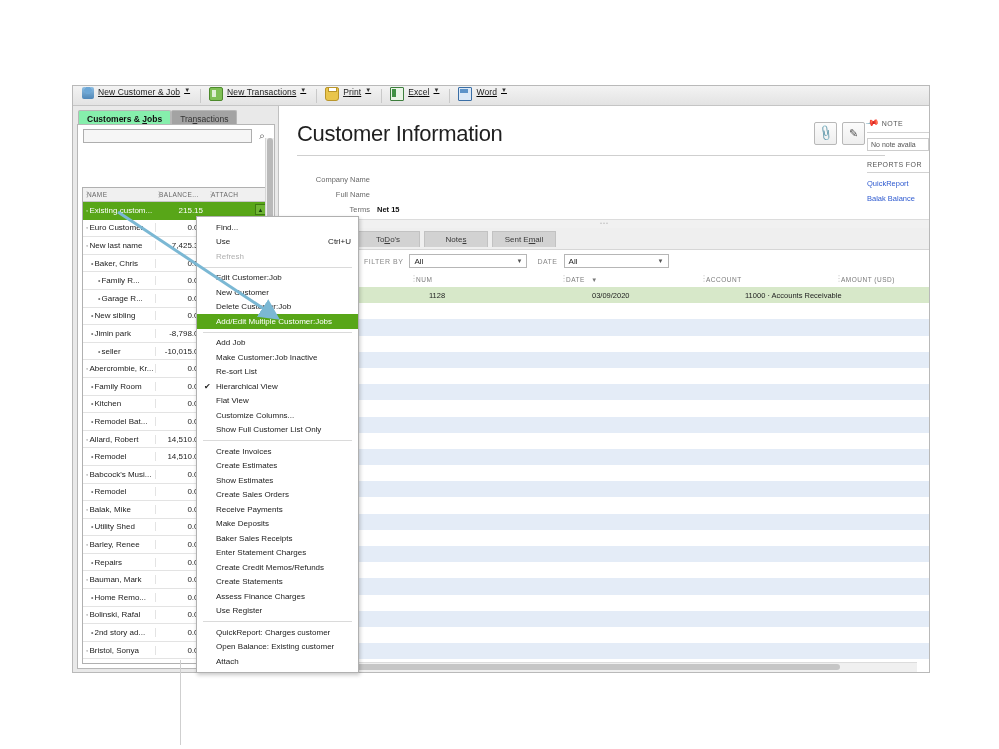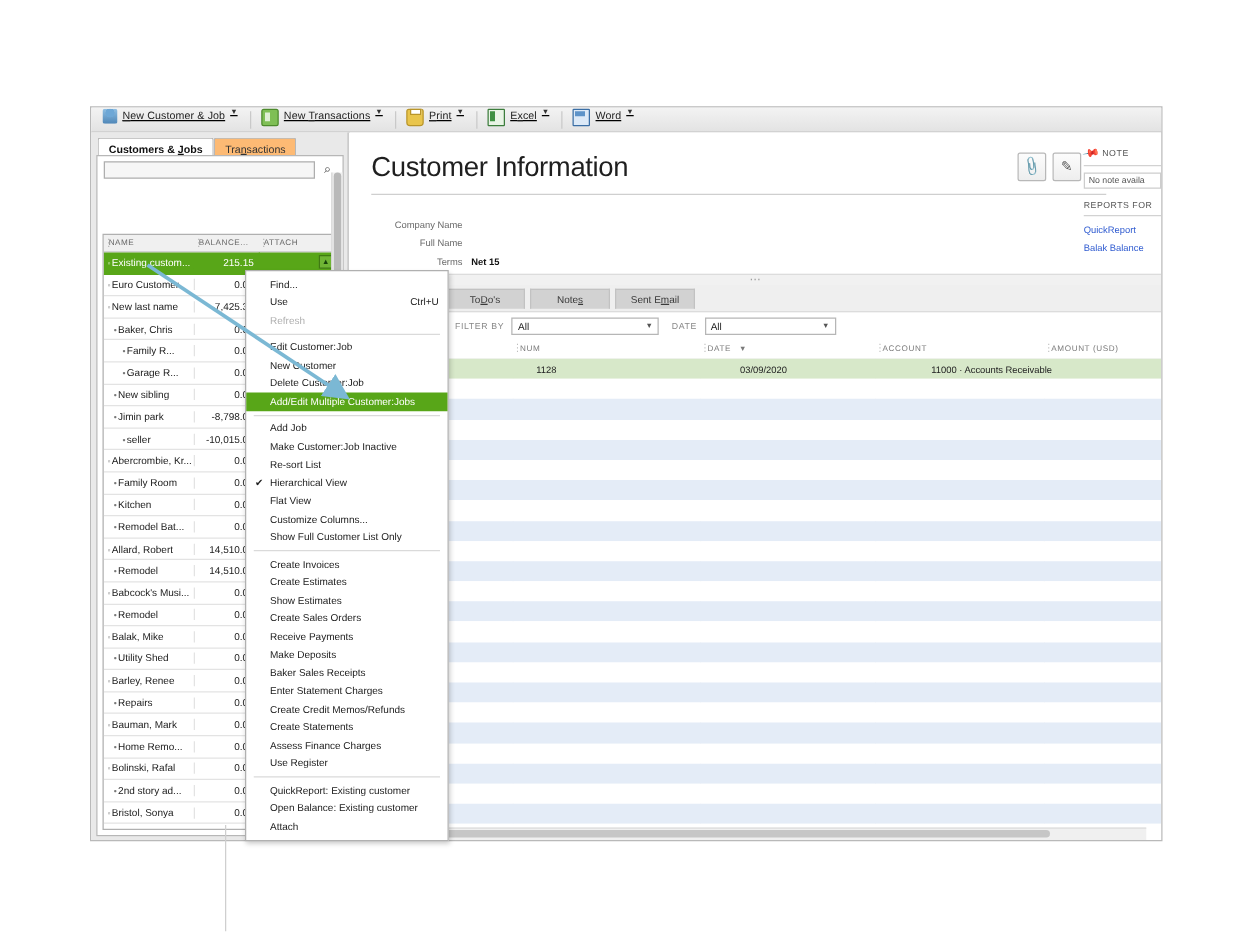--- a/index.html
+++ b/index.html
@@ -32,22 +32,22 @@
   .ico-excel{background:#e9f4e6;border:1px solid #3c7d3c;border-radius:1px;}
   .ico-excel:after{content:"";position:absolute;left:1px;top:1px;width:4px;height:8px;background:#3f9142;}
   .ico-word{background:#dce9f7;border:1px solid #3a6ea5;border-radius:1px;}
   .ico-word:after{content:"";position:absolute;left:1px;top:1px;width:8px;height:4px;background:#5d93c9;}
 
   
   .leftpane{position:absolute;left:0;top:20px;width:206px;bottom:0;background:#e9e9e9;
             border-right:1px solid #c0c0c0;box-sizing:border-box;}
   .tabs{display:flex;padding:4px 0 0 5px;height:18px;box-sizing:border-box;}
   .tab{font-size:8.5px;padding:3px 8px 2px 8px;border:1px solid #b7b7b7;border-bottom:none;
-       border-radius:2px 2px 0 0;background:#fdba74;color:#333;cursor:default;white-space:nowrap;}
-  .tab.active{background:#ffffff;color:#111;font-weight:bold;border-color:#b7b7b7;}
+       border-radius:2px 2px 0 0;background:#a3a3a3;color:#333;cursor:default;white-space:nowrap;}
+  .tab.active{background:#86efac;color:#111;font-weight:bold;border-color:#b7b7b7;}
   .tab u{text-decoration:underline;}
 
   .lp-body{position:absolute;left:4px;top:18px;right:3px;bottom:3px;background:#fff;
            border:1px solid #b7b7b7;box-sizing:border-box;}
 
   .filterrow{display:flex;align-items:center;padding:6px 4px 2px 5px;}
   .combo{flex:1;height:15px;border:1px solid #aeaeae;background:#fff;display:flex;align-items:center;
          justify-content:space-between;padding:0 4px;box-sizing:border-box;font-size:8.5px;font-weight:bold;color:#111;}
   .combo .cv{white-space:nowrap;overflow:hidden;}
   .combo .ca{font-size:6px;color:#555;}
@@ -690,21 +690,21 @@
         <span>Create Statements</span>
       </div>
       <div class="mi">
         <span>Assess Finance Charges</span>
       </div>
       <div class="mi">
         <span>Use Register</span>
       </div>
       <div class="msep"></div>
       <div class="mi">
-        <span>QuickReport: Existing customer</span>
+        <span>QuickReport: Charges customer</span>
       </div>
       <div class="mi">
         <span>Open Balance: Existing customer</span>
       </div>
       <div class="mi">
         <span>Attach</span>
       </div>
     </div>
 
   <svg class="arrowsvg" viewBox="0 0 999 749">

